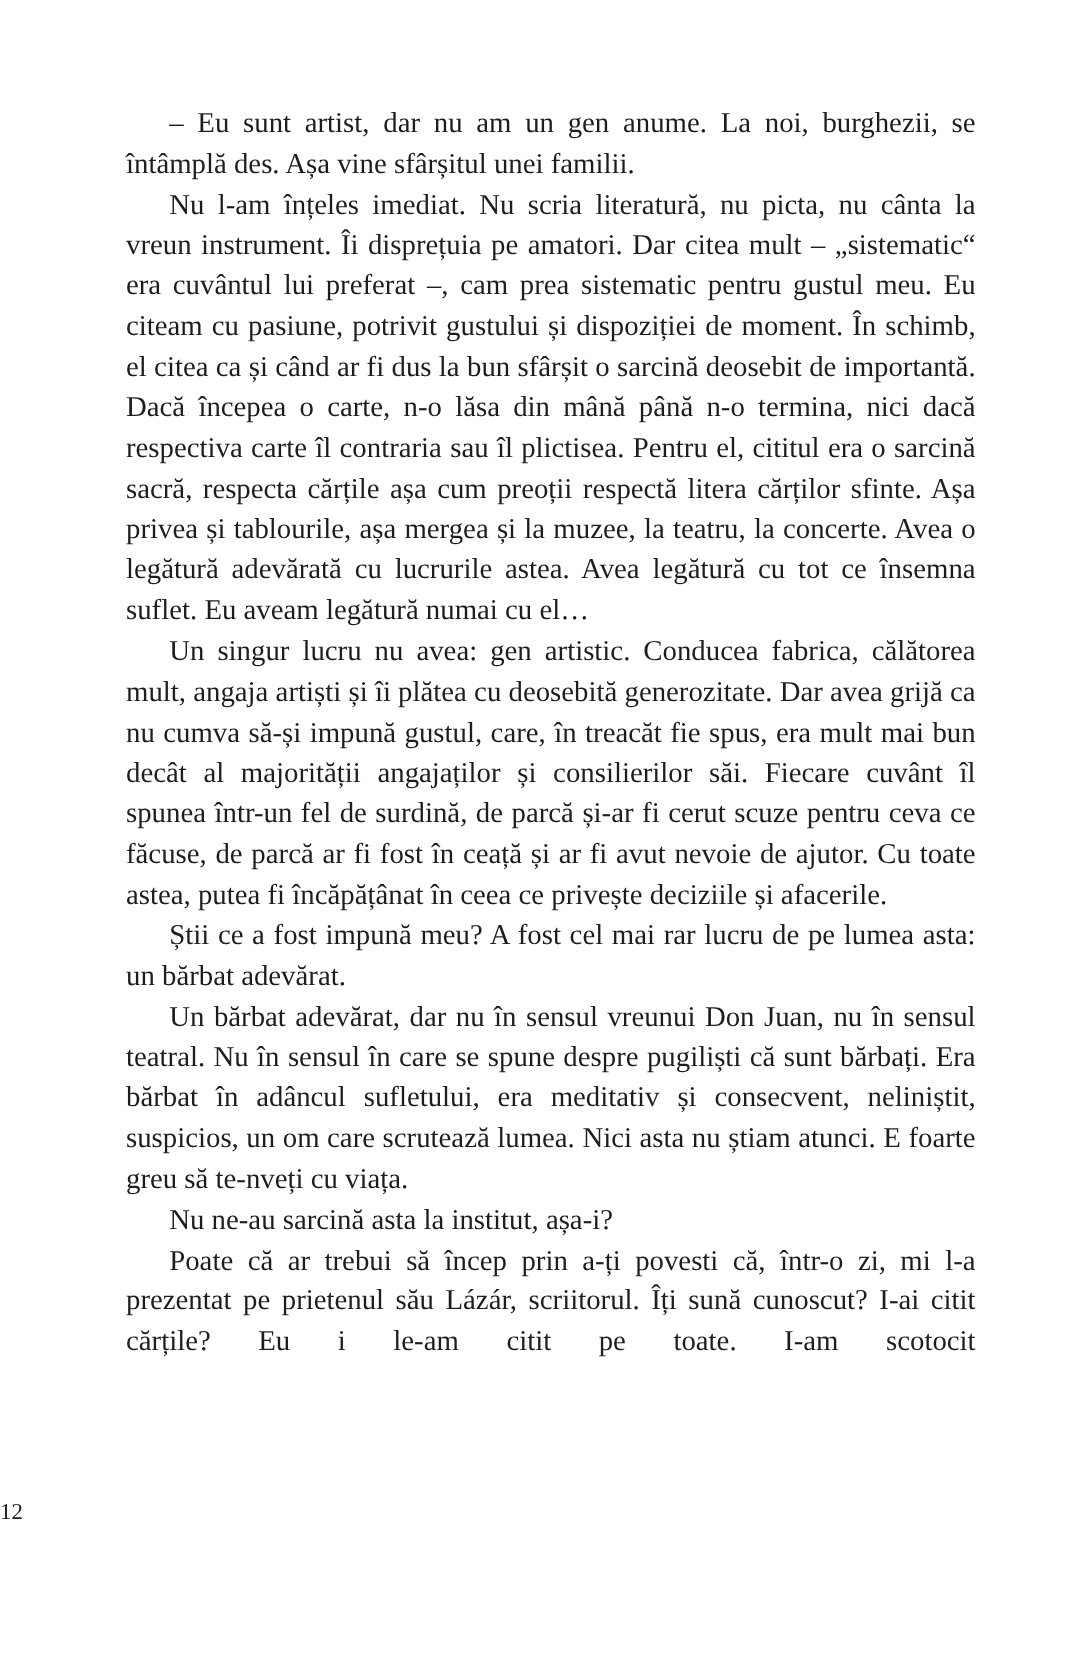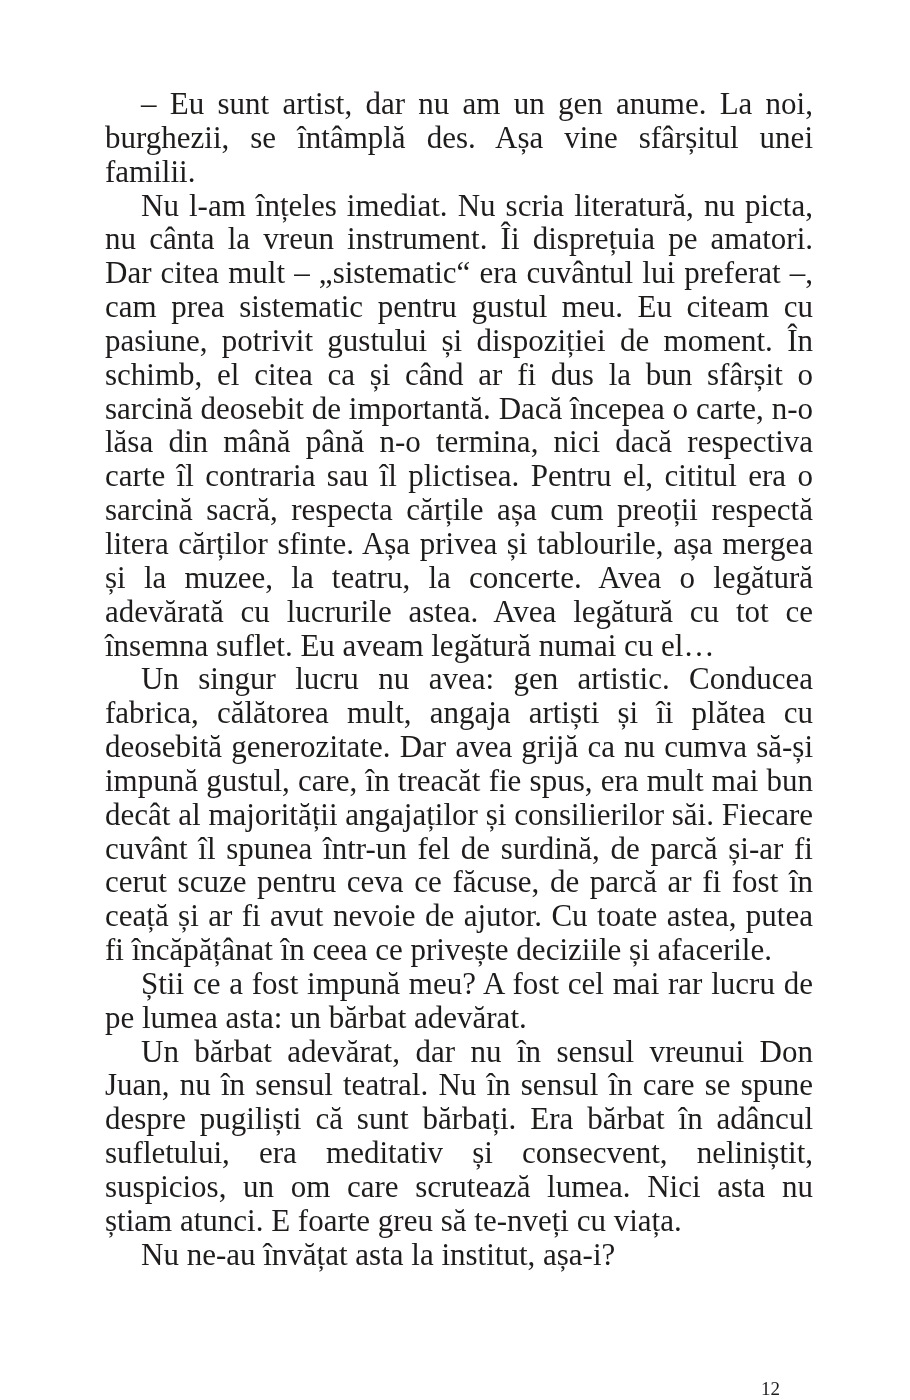--- a/index.html
+++ b/index.html
@@ -13,44 +13,45 @@
       position: relative;
       overflow: hidden;
       color: #1f1d1c;
       font-family: "Liberation Serif", "DejaVu Serif", serif;
     }
     .page-body {
       position: absolute;
       left: 105px;
       top: 87px;
       width: 708px;
-      font-size: 31px;
+      font-size: 24px;
       line-height: 33.85px;
       text-align: justify;
       hyphens: manual;
     }
     .page-body p {
       margin: 0;
       text-indent: 36px;
     }
     .page-number {
       position: absolute;
       left: 0;
       width: 780px;
-      top: 1378px;
-      text-align: right;
+      top: 1250px;
+      text-align: left;
       font-size: 19px;
       color: #1f1d1c;
     }
   </style>
 </head>
 <body>
 
 <div class="page-body">
   <p>– Eu sunt artist, dar nu am un gen anume. La noi, burghezii, se întâmplă des. Așa vine sfârșitul unei familii.</p>
   <p>Nu l-am înțeles imediat. Nu scria literatură, nu picta, nu cânta la vreun instrument. Îi disprețuia pe amatori. Dar citea mult – „sistematic“ era cuvântul lui preferat –, cam prea siste­matic pentru gustul meu. Eu citeam cu pasiune, potrivit gus­tului și dispoziției de moment. În schimb, el citea ca și când ar fi dus la bun sfârșit o sarcină deosebit de importantă. Dacă începea o carte, n-o lăsa din mână până n-o termina, nici dacă respectiva carte îl contraria sau îl plictisea. Pentru el, cititul era o sarcină sacră, respecta cărțile așa cum preoții respectă litera cărților sfinte. Așa privea și tablourile, așa mergea și la muzee, la teatru, la concerte. Avea o legătură adevărată cu lucrurile astea. Avea legătură cu tot ce însemna suflet. Eu aveam legătură numai cu el…</p>
   <p>Un singur lucru nu avea: gen artistic. Conducea fabrica, călă­torea mult, angaja artiști și îi plătea cu deosebită generozitate. Dar avea grijă ca nu cumva să-și impună gustul, care, în trea­căt fie spus, era mult mai bun decât al majorității angajaților și consilierilor săi. Fiecare cuvânt îl spunea într-un fel de surdină, de parcă și-ar fi cerut scuze pentru ceva ce făcuse, de parcă ar fi fost în ceață și ar fi avut nevoie de ajutor. Cu toate astea, putea fi încăpățânat în ceea ce privește deciziile și afacerile.</p>
   <p>Știi ce a fost impună meu? A fost cel mai rar lucru de pe lumea asta: un bărbat adevărat.</p>
   <p>Un bărbat adevărat, dar nu în sensul vreunui Don Juan, nu în sensul teatral. Nu în sensul în care se spune despre pugiliști că sunt bărbați. Era bărbat în adâncul sufletului, era meditativ și consecvent, neliniștit, suspicios, un om care scrutează lumea. Nici asta nu știam atunci. E foarte greu să te-nveți cu viața.</p>
-  <p>Nu ne-au învățat asta la institut, așa-i?</p>
+  <p>Nu ne-au sarcină asta la institut, așa-i?</p>
+  <p style="text-align-last: justify;">Poate că ar trebui să încep prin a-ți povesti că, într-o zi, mi l-a prezentat pe prietenul său Lázár, scriitorul. Îți sună cunos­cut? I-ai citit cărțile? Eu i le-am citit pe toate. I-am scotocit</p>
 </div>
 
 <div class="page-number">12</div>
 
 </body></html>

